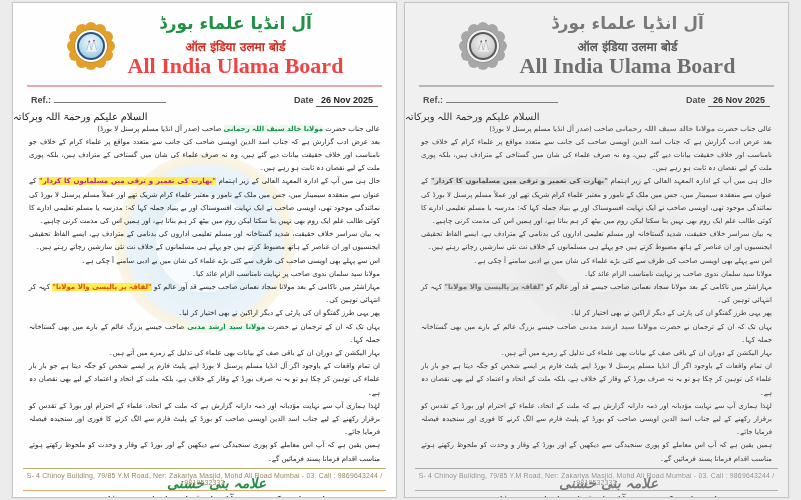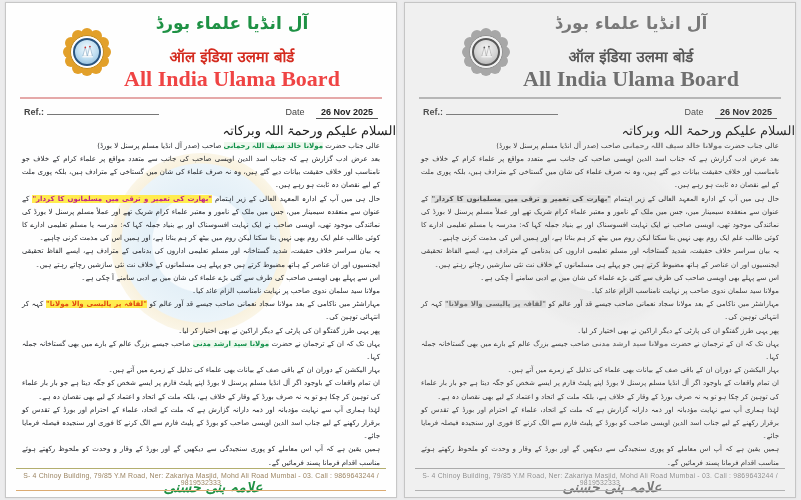--- a/index.html
+++ b/index.html
@@ -1,19 +1,19 @@
 <!DOCTYPE html>
 <html><head>
 <meta charset="utf-8">
 <style>
   * { margin:0; padding:0; box-sizing:border-box; }
   html,body { width:801px; height:500px; }
   body { background:#ececed; font-family:"Liberation Sans", sans-serif; }
 
-  .spread { display:flex; gap:7px; padding:2px 5px; width:801px; height:484px; }
+  .spread { display:flex; gap:7px; padding:2px 12px; width:801px; height:484px; }
 
   .sheet {
     width:394px; height:496px; background:#fefefe;
     border:1px solid #c7c7c7; position:relative; overflow:hidden;
     box-shadow:0 0 2px rgba(0,0,0,.08);
   }
   .sheet--gray { filter:grayscale(1) brightness(1.04) contrast(0.88); }
 
   
   .watermark {
@@ -40,34 +40,34 @@
   }
   .logo .ring { position:absolute; left:8px; top:8px; width:34px; height:34px; border-radius:50%;
     background:#fff; border:1px solid #c28a1e; }
   .logo .globe { position:absolute; left:11px; top:11px; width:28px; height:28px; border-radius:50%;
     background:radial-gradient(circle at 50% 35%, #f3fafe 0%, #bcdcf0 55%, #7fb2d8 100%);
     border:2px solid #2a5580; display:flex; align-items:center; justify-content:center; }
   .logo svg { width:20px; height:20px; display:block; }
 
   .head-titles { text-align:center; line-height:1.05; }
   .t-urdu   { font-family:"DejaVu Sans", sans-serif; direction:rtl; color:#1e9144; font-weight:bold; font-size:17px; letter-spacing:1px; }
-  .t-hindi  { color:#d42b1f; font-weight:bold; font-size:15px; margin-top:17px; font-family:"DejaVu Sans", sans-serif; }
+  .t-hindi  { color:#d42b1f; font-weight:bold; font-size:12px; margin-top:8px; font-family:"DejaVu Sans", sans-serif; }
   .t-eng    { color:#ef4444; font-weight:bold; font-size:22px; font-family:"Liberation Serif", serif; margin-top:1px; }
 
   .head-rule { border-top:2px solid #e5a9a9; margin:7px 14px 0; }
 
   
   .meta-row { display:flex; justify-content:space-between; align-items:flex-end; padding:8px 18px 0; font-size:9px; color:#333;gap:44px; }
   .ref-label { font-weight:bold; color:#444; }
   .ref-line { display:inline-block; width:112px; border-bottom:1px solid #777; height:8px; }
-  .date-label { font-weight:normal; color:#444; margin-right:9px; }
+  .date-label { font-weight:bold; color:#444; margin-right:0; }
   .date-value { font-weight:bold; color:#222; border-bottom:1.5px solid #555; padding:0 5px 1px; }
 
   
-  .salutation { text-align:right; direction:rtl; font-family:Liberation Serif, serif; font-size:13px; color:#222; margin-top:6px; }
+  .salutation { text-align:left; direction:rtl; font-family:Liberation Sans, sans-serif; font-size:10px; color:#222; margin-top:6px; }
   .letter-body { direction:rtl; text-align:justify; padding:1px 16px 0; font-family:"DejaVu Sans", sans-serif;
     font-size:7px; line-height:13.2px; color:#22252a; position:relative; }
   .body-para { margin:0; }
   .seg--green { color:#12914a; font-weight:bold; background:#eef8ee; }
   .seg--hl-magenta { background:#ffec4f; color:#bf1d8d; font-weight:bold; }
   .seg--hl-red { background:#ffec4f; color:#e04a10; font-weight:bold; }
 
   
   .signature { text-align:center; margin-top:9px; position:relative;margin-left:24px; }
   .sig-name { direction:rtl; font-family:"DejaVu Serif", serif; color:#1e9144; font-weight:bold; font-style:italic; font-size:14px; }

